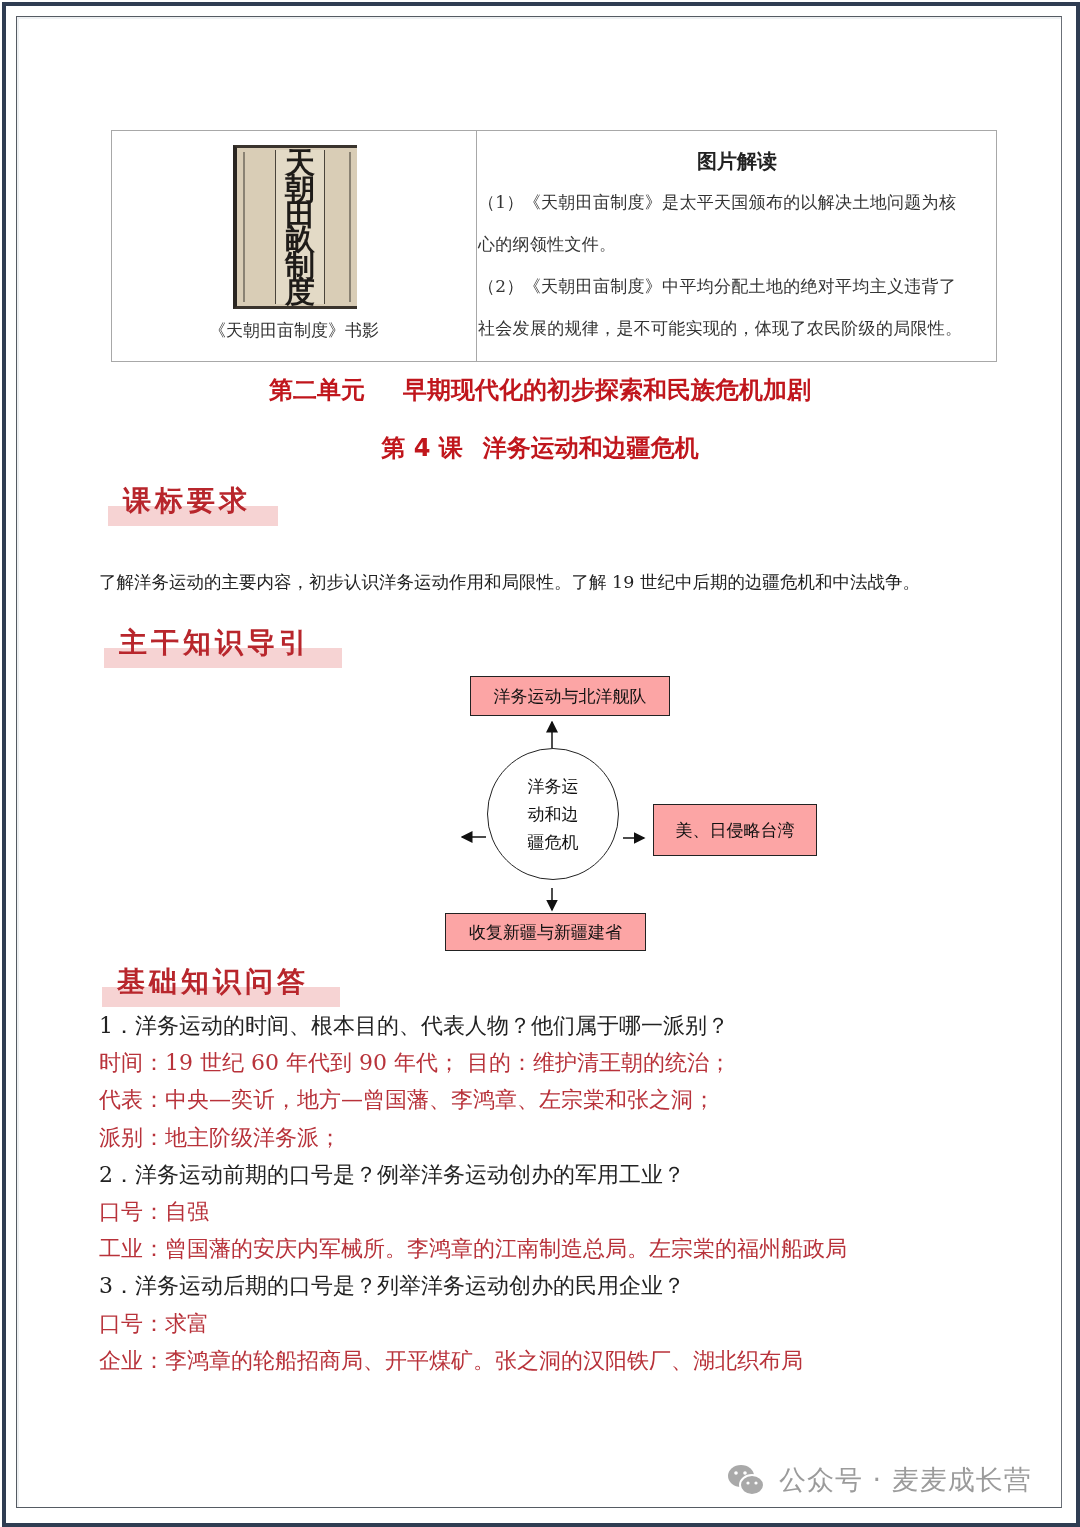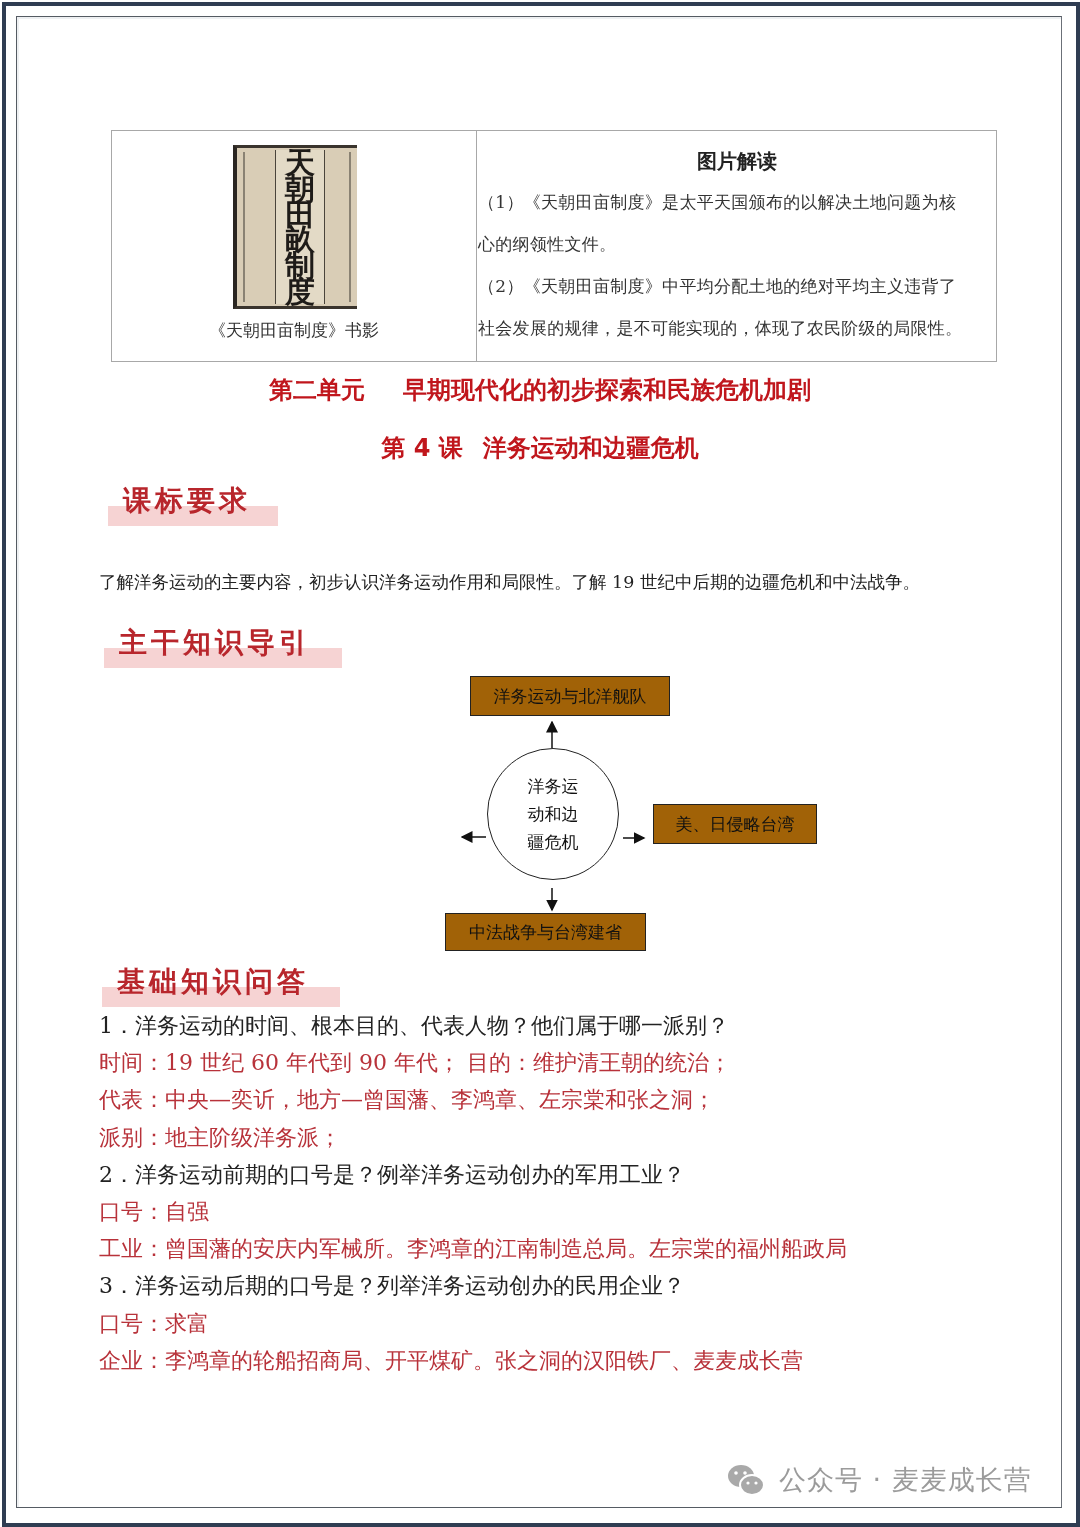--- a/index.html
+++ b/index.html
@@ -37,21 +37,21 @@
 
   .sec-head { position:absolute; height:44px; }
   .sec-head .band { position:absolute; left:0; bottom:0; height:20px; background:#f6d3d3; }
   .sec-head .txt { position:absolute; left:15px; top:0; font-family:"DejaVu Sans", sans-serif; font-weight:bold;
                    font-size:28px; color:#b8262c; letter-spacing:4px; white-space:nowrap; }
 
   .req-text { position:absolute; left:99px; top:540px; font-size:17.5px; color:#222; white-space:nowrap;margin-top:30px; }
 
   
   .diagram { position:absolute; left:240px; top:670px; width:600px; height:290px; }
-  .dbox { position:absolute; border:1.5px solid #222; background:#a16207; font-family:"DejaVu Sans", sans-serif;
+  .dbox { position:absolute; border:1.5px solid #222; background:#fca5a5; font-family:"DejaVu Sans", sans-serif;
           font-size:17px; color:#111; display:flex; align-items:center; justify-content:center; box-sizing:border-box; white-space:nowrap; }
   .dcircle { position:absolute; left:247px; top:78px; width:132px; height:132px; border:1.5px solid #222; border-radius:50%;
              box-sizing:border-box; font-family:"DejaVu Sans", sans-serif; font-size:17px; line-height:28px; color:#111;
              display:flex; flex-direction:column; align-items:center; justify-content:center;text-align:right; }
   .diagram svg { position:absolute; left:0; top:0; }
 
   .q-block { position:absolute; left:99px; top:1012px; width:900px; font-size:22px; }
   .q-block .line { height:37.2px; line-height:28px; white-space:nowrap; }
   .q-block .q { color:#222; }
   .q-block .a { color:#b8323a; }
@@ -114,22 +114,22 @@
       <marker id="ah" markerWidth="8" markerHeight="8" refX="7" refY="4" orient="auto">
         <path d="M0,0 L8,4 L0,8 z" fill="#111"></path>
       </marker>
     </defs>
     <line x1="312" y1="78" x2="312" y2="52" stroke="#111" stroke-width="1.5" marker-end="url(#ah)"></line>
     <line x1="312" y1="218" x2="312" y2="240" stroke="#111" stroke-width="1.5" marker-end="url(#ah)"></line>
     <line x1="246" y1="167" x2="222" y2="167" stroke="#111" stroke-width="1.5" marker-end="url(#ah)"></line>
     <line x1="383" y1="168" x2="404" y2="168" stroke="#111" stroke-width="1.5" marker-end="url(#ah)"></line>
   </svg>
   <div class="dbox" style="left:230px; top:6px; width:200px; height:40px;">洋务运动与北洋舰队</div>
-  <div class="dbox" style="left:413px; top:134px; width:164px; height:40px;">美、日侵略台湾</div>
-  <div class="dbox" style="left:205px; top:243px; width:201px; height:38px;">中法战争与台湾建省</div>
+  <div class="dbox" style="left:413px; top:134px; width:164px; height:52px;">美、日侵略台湾</div>
+  <div class="dbox" style="left:205px; top:243px; width:201px; height:38px;">收复新疆与新疆建省</div>
   <div class="dcircle">
     <span>洋务运</span>
     <span>动和边</span>
     <span>疆危机</span>
   </div>
 </div>
 
 <div class="sec-head" style="left:102px; top:963px; width:238px;text-decoration:underline;">
   <div class="band" style="width:238px;"></div>
   <div class="txt">基础知识问答</div>
@@ -138,21 +138,21 @@
 <div class="q-block">
   <div class="line q">1．洋务运动的时间、根本目的、代表人物？他们属于哪一派别？</div>
   <div class="line a">时间：19 世纪 60 年代到 90 年代；  目的：维护清王朝的统治；</div>
   <div class="line a">代表：中央—奕䜣，地方—曾国藩、李鸿章、左宗棠和张之洞；</div>
   <div class="line a">派别：地主阶级洋务派；</div>
   <div class="line q">2．洋务运动前期的口号是？例举洋务运动创办的军用工业？</div>
   <div class="line a">口号：自强</div>
   <div class="line a">工业：曾国藩的安庆内军械所。李鸿章的江南制造总局。左宗棠的福州船政局</div>
   <div class="line q">3．洋务运动后期的口号是？列举洋务运动创办的民用企业？</div>
   <div class="line a">口号：求富</div>
-  <div class="line a">企业：李鸿章的轮船招商局、开平煤矿。张之洞的汉阳铁厂、麦麦成长营</div>
+  <div class="line a">企业：李鸿章的轮船招商局、开平煤矿。张之洞的汉阳铁厂、湖北织布局</div>
 </div>
 
 <div class="watermark">
   <svg width="40" height="34" viewBox="0 0 40 34">
     <ellipse cx="15" cy="13" rx="13" ry="11" fill="#a9a9a9"></ellipse>
     <ellipse cx="26" cy="22" rx="12" ry="10" fill="#a9a9a9" stroke="#fff" stroke-width="2"></ellipse>
     <circle cx="10" cy="10" r="1.8" fill="#fff"></circle>
       <circle cx="19" cy="10" r="1.8" fill="#fff"></circle>
     <circle cx="22" cy="20" r="1.6" fill="#fff"></circle>
       <circle cx="30" cy="20" r="1.6" fill="#fff"></circle>

